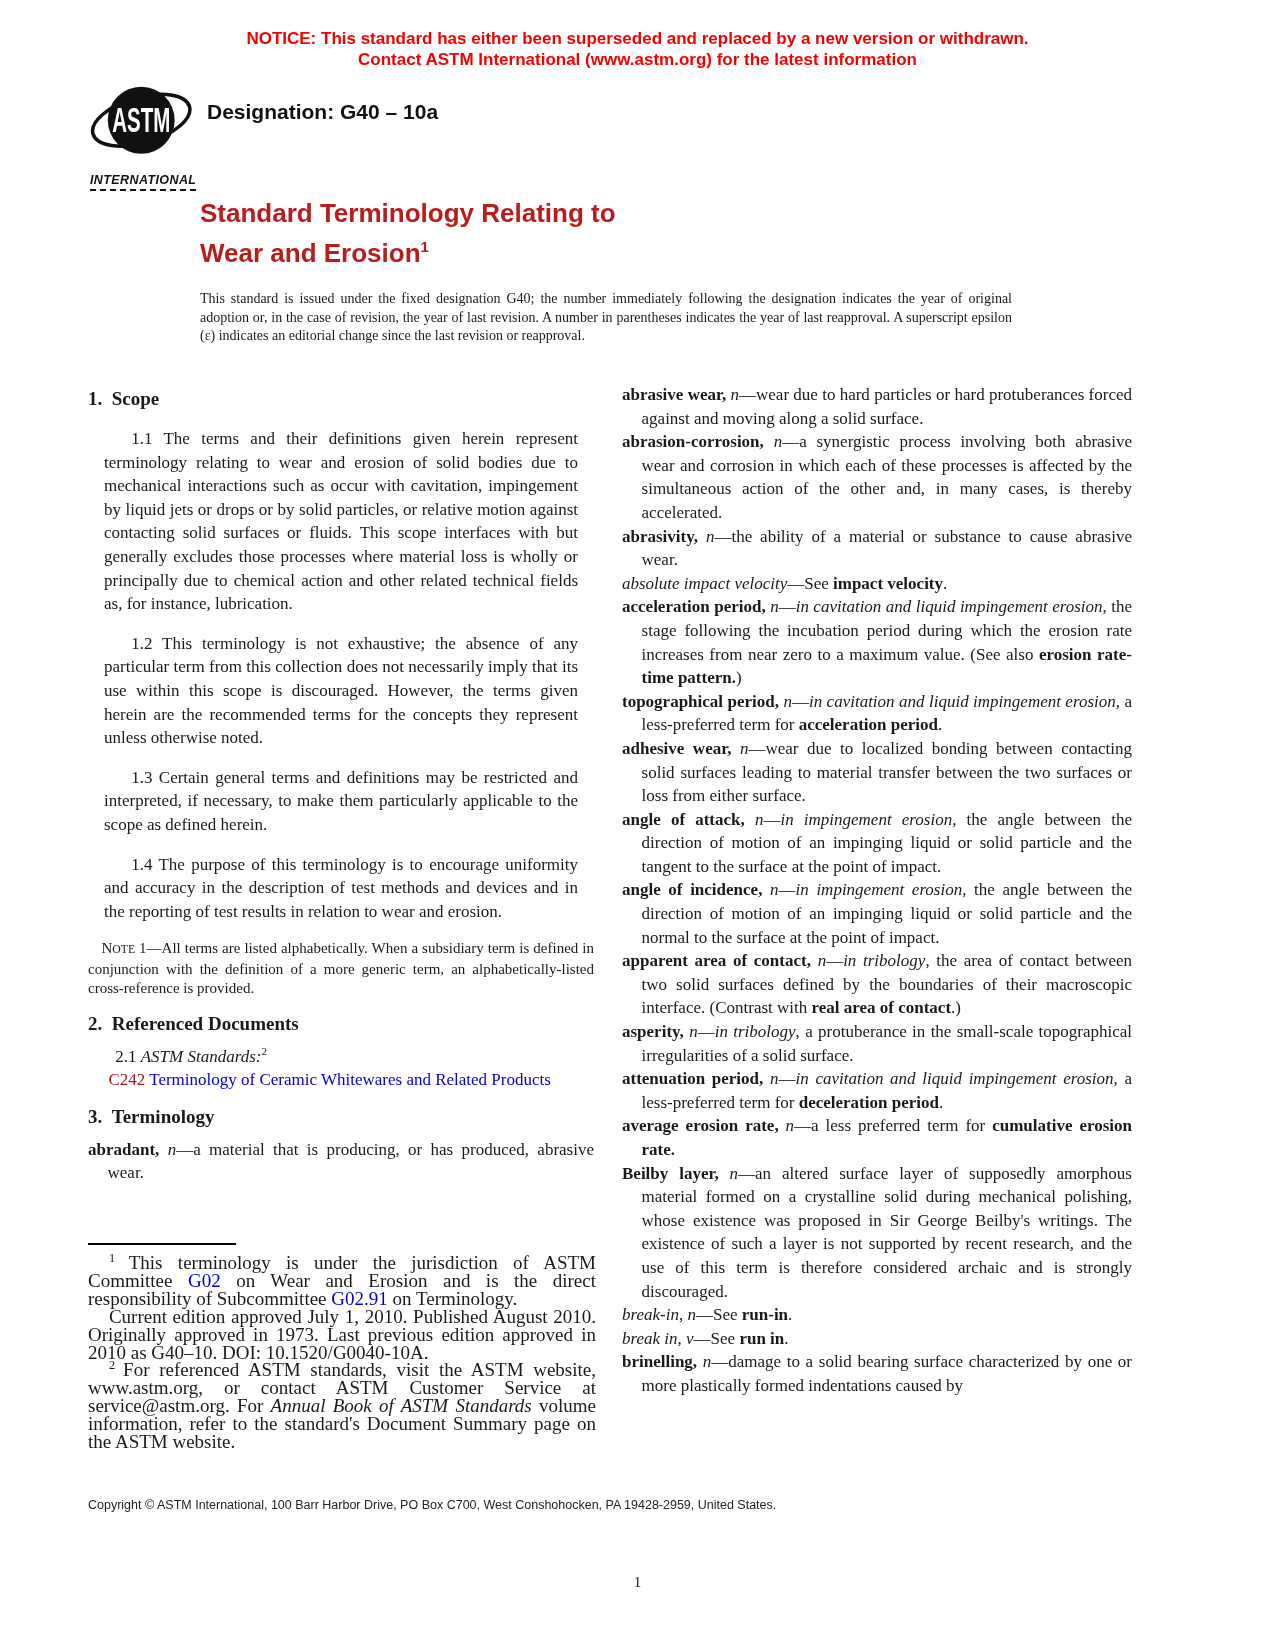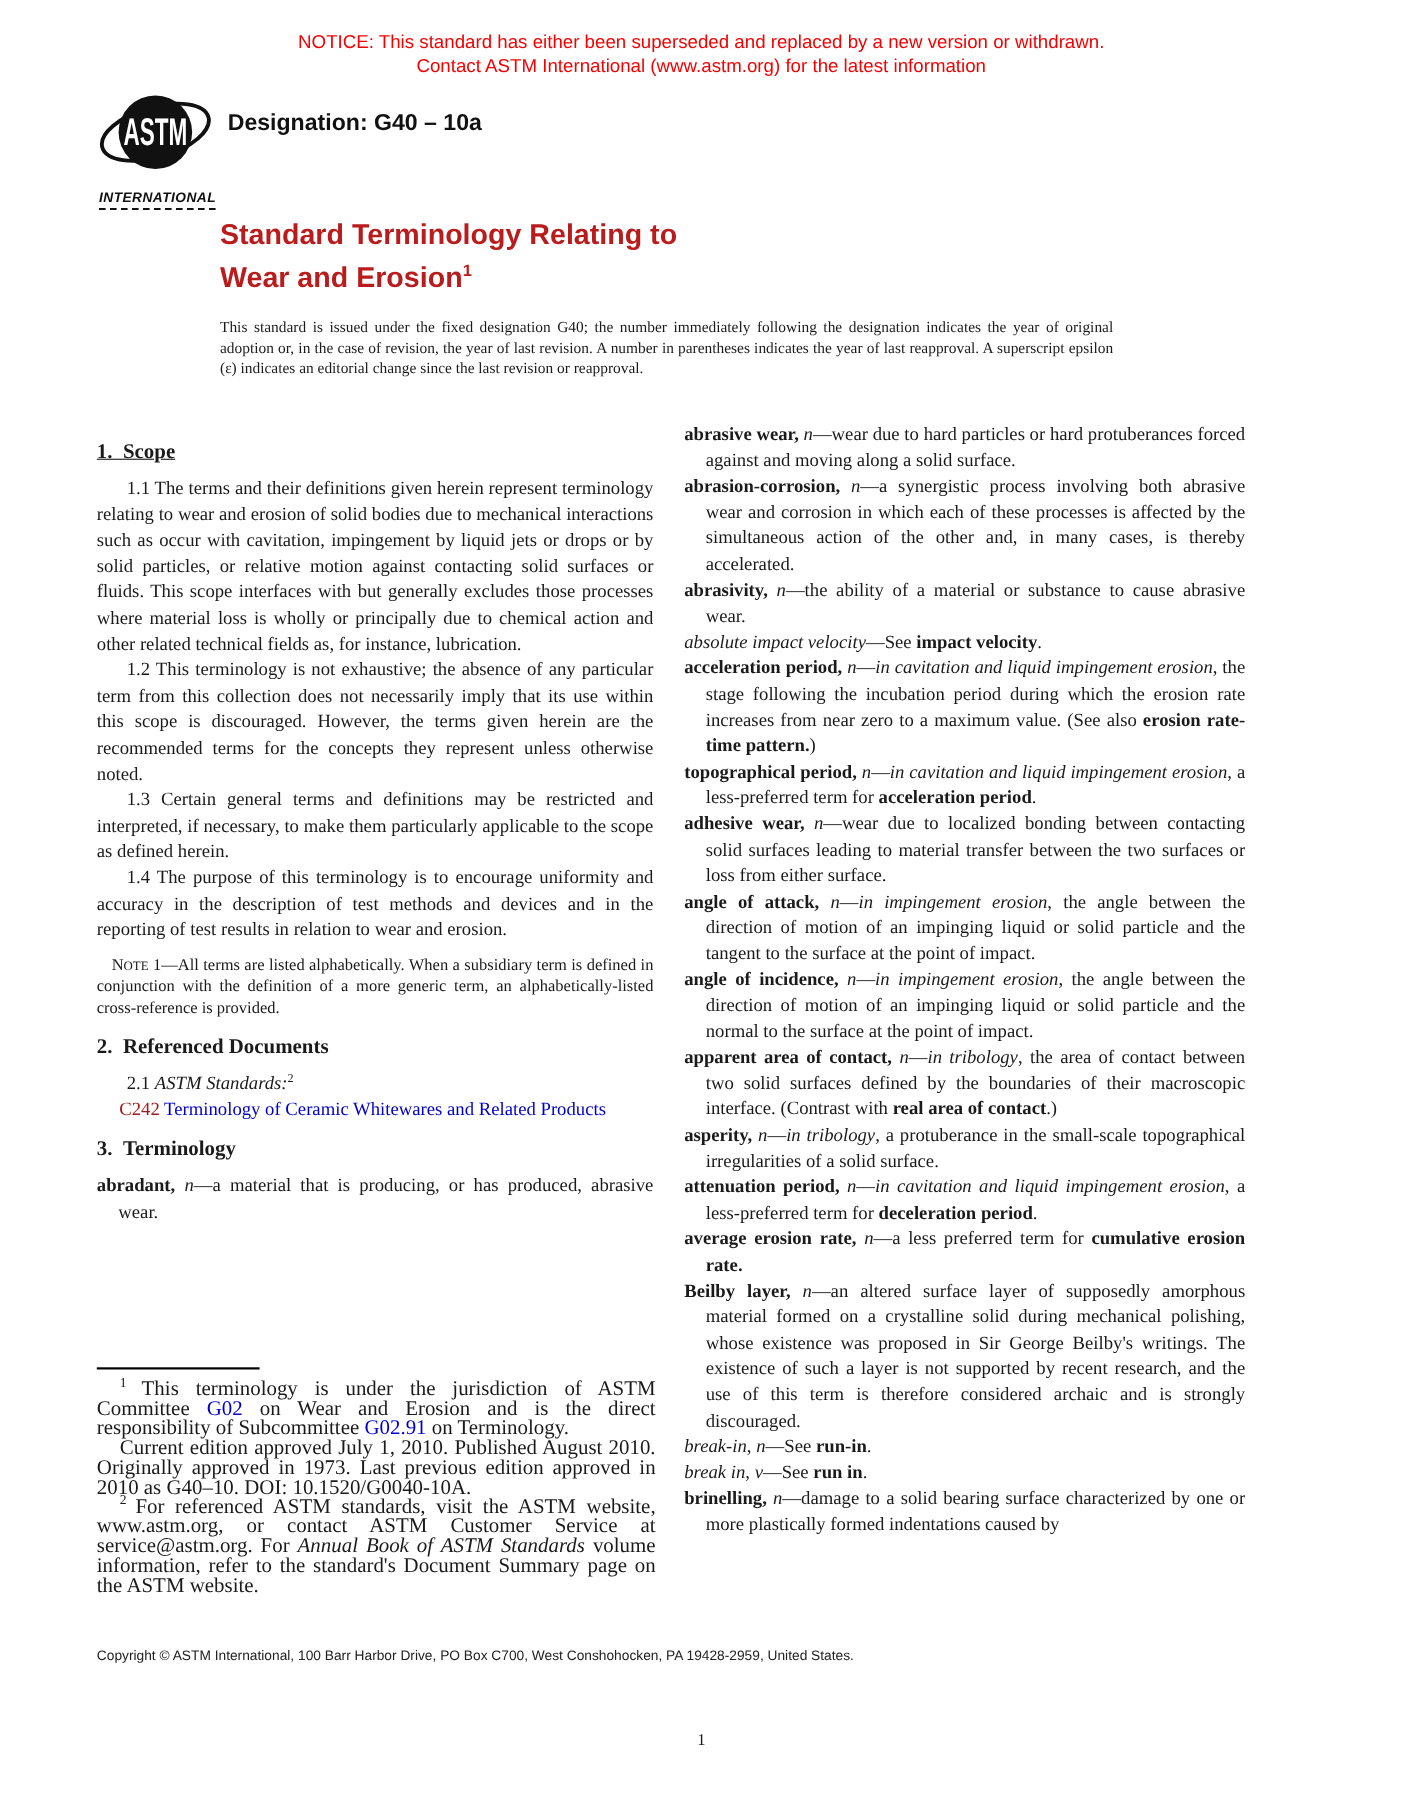--- a/index.html
+++ b/index.html
@@ -13,21 +13,21 @@
     position:relative;
     width:1275px;height:1650px;
     font-family:"Liberation Serif",serif;
     color:var(--ink);
     overflow:hidden;
   }
   .notice{
     position:absolute;top:28px;left:0;right:0;
     text-align:center;
     font-family:"Liberation Sans",sans-serif;
-    font-weight:normal;font-size:17px;line-height:21px;
+    font-weight:bold;font-size:17px;line-height:21px;
     color:var(--notice-red);
   }
   .logo{position:absolute;left:90px;top:78px;width:112px;text-align:left;}
   .logo-caption{
     font-family:"Liberation Sans",sans-serif;
     font-weight:bold;font-style:italic;font-size:12.5px;
     letter-spacing:.4px;color:#111;
     border-bottom:2px dashed #111;
     display:inline-block;padding-bottom:2px;margin-top:-4px;text-align:right;
   }
@@ -46,22 +46,22 @@
     position:absolute;left:200px;top:290px;width:812px;
     font-size:14px;line-height:18.6px;text-align:justify;
   }
   .col{position:absolute;top:383px;font-size:17px;line-height:23.6px;text-align:justify;}
   .col-left{left:88px;width:506px;}
   .col-right{left:622px;width:510px;}
   .sec-h{
     font-weight:bold;font-size:19px;line-height:24px;
     margin:13px 0 9px 0;text-align:left;
   }
-  .sec-h.first{margin-top:16px;text-decoration:underline;}
-  .para{margin:0;text-indent:1.6em;}
+  .sec-h.first{margin-top:4px;}
+  .para{margin:16px;text-indent:1.6em;}
   .note{
     margin:12px 0 10px 0;
     font-size:15px;line-height:19.4px;
     text-indent:.9em;
   }
   .para-ref{margin:0;text-indent:1.6em;}
   .ref-item{
     margin:0 0 0 1.2em;
     padding-left:1.1em;text-indent:-1.1em;
   }

